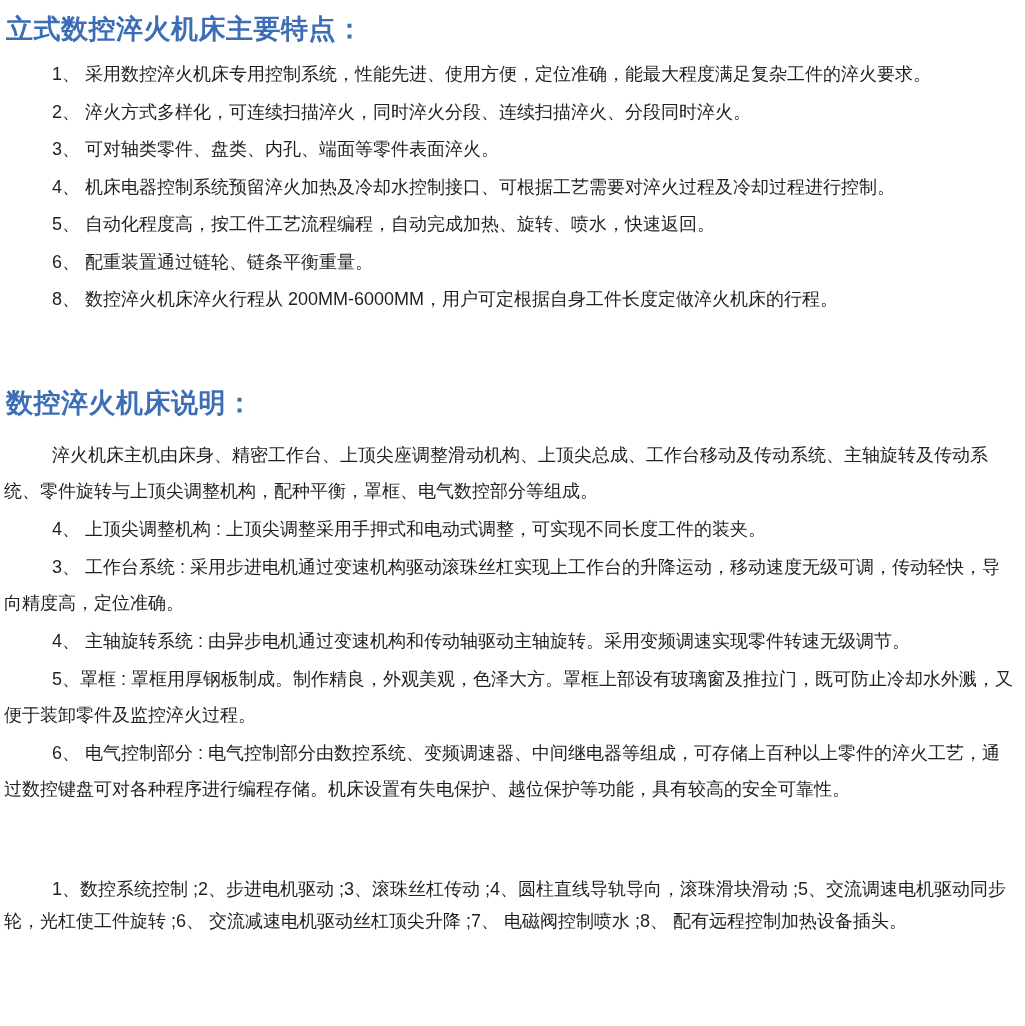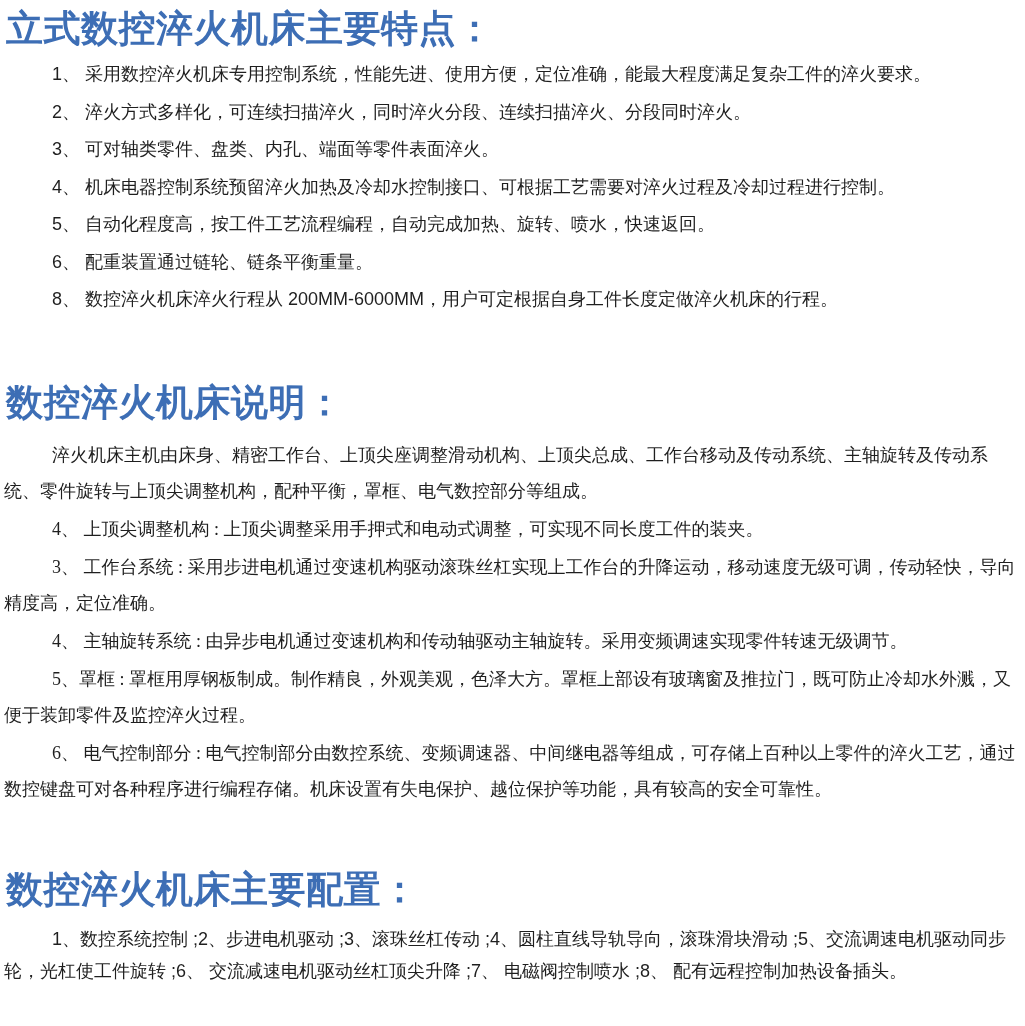--- a/index.html
+++ b/index.html
@@ -19,25 +19,25 @@
     overflow:hidden;
     font-family:"Liberation Sans", sans-serif;
     color:var(--text-color);
   }
   .section{
     position:absolute;
     left:4px;
     width:1012px;
   }
   .sec-0{ top:12px; }
-  .sec-1{ top:386px;font-family:Liberation Serif, serif; }
+  .sec-1{ top:386px; }
   .sec-2{ top:873px; }
   .sec-heading{
     color:var(--heading-color);
-    font-size:37px;
+    font-size:27px;
     line-height:34px;
     font-weight:700;
     margin:0 0 0 2px;
     letter-spacing:0.5px;
   }
   .sec-0 .sec-heading{ margin-bottom:10px; }
   .sec-1 .sec-heading{ margin-bottom:17px; }
   .sec-2 .sec-heading{ margin-bottom:16px; }
   .para{
     margin:0;
@@ -67,16 +67,15 @@
     <section class="section sec-1">
       <h2 class="sec-heading">数控淬火机床说明：</h2>
       <p class="para">淬火机床主机由床身、精密工作台、上顶尖座调整滑动机构、上顶尖总成、工作台移动及传动系统、主轴旋转及传动系统、零件旋转与上顶尖调整机构，配种平衡，罩框、电气数控部分等组成。</p>
       <p class="para">4、 上顶尖调整机构 : 上顶尖调整采用手押式和电动式调整，可实现不同长度工件的装夹。</p>
       <p class="para">3、 工作台系统 : 采用步进电机通过变速机构驱动滚珠丝杠实现上工作台的升降运动，移动速度无级可调，传动轻快，导向精度高，定位准确。</p>
       <p class="para">4、 主轴旋转系统 : 由异步电机通过变速机构和传动轴驱动主轴旋转。采用变频调速实现零件转速无级调节。</p>
       <p class="para">5、罩框 : 罩框用厚钢板制成。制作精良，外观美观，色泽大方。罩框上部设有玻璃窗及推拉门，既可防止冷却水外溅，又便于装卸零件及监控淬火过程。</p>
       <p class="para">6、 电气控制部分 : 电气控制部分由数控系统、变频调速器、中间继电器等组成，可存储上百种以上零件的淬火工艺，通过数控键盘可对各种程序进行编程存储。机床设置有失电保护、越位保护等功能，具有较高的安全可靠性。</p>
     </section>
     <section class="section sec-2">
-      <h2 class="sec-heading">数控淬火机床主要配置：</h2>
       <p class="para">1、数控系统控制 ;2、步进电机驱动 ;3、滚珠丝杠传动 ;4、圆柱直线导轨导向，滚珠滑块滑动 ;5、交流调速电机驱动同步轮，光杠使工件旋转 ;6、 交流减速电机驱动丝杠顶尖升降 ;7、 电磁阀控制喷水 ;8、 配有远程控制加热设备插头。</p>
     </section>
   </main>
 
 </body></html>

